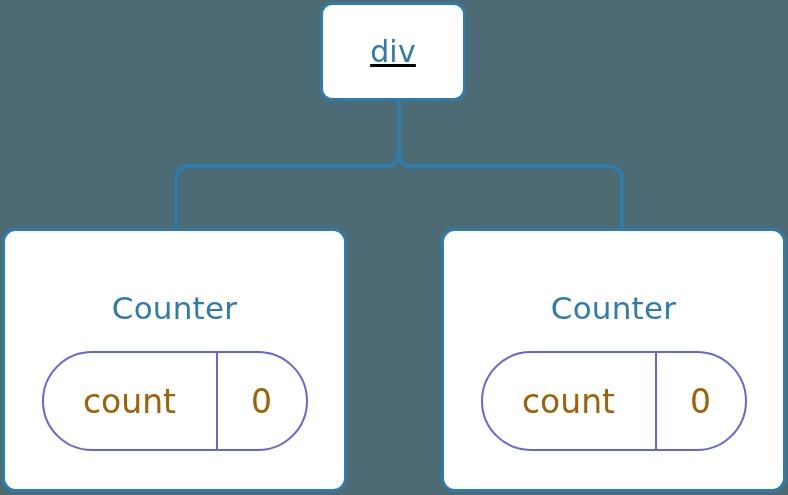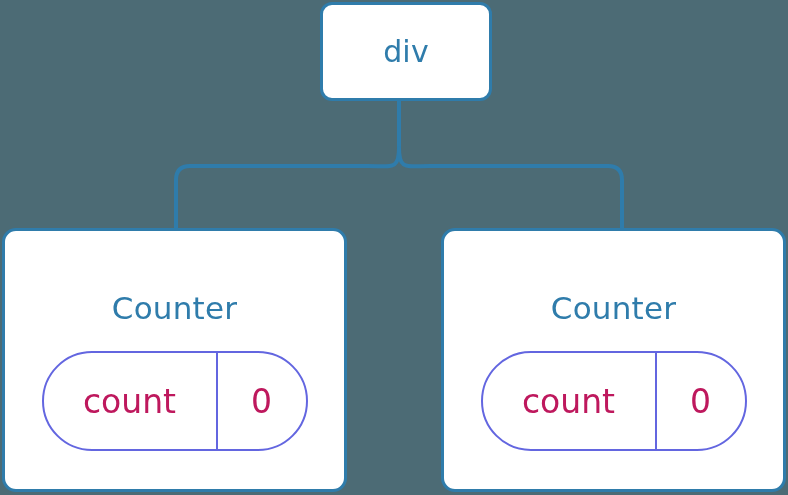--- a/index.html
+++ b/index.html
@@ -43,23 +43,24 @@
     border-radius: 12px;
     display: flex;
     flex-direction: column;
     align-items: center;
   }
 
   
   #node-div {
     left: 320px;
     top: 2px;
-    width: 172px;
+    width: 146px;
     height: 99px;
     justify-content: center;
+    text-decoration: underline;
   }
   #node-div .node-label {
     font-size: 30px;
     color: #2f7cab;
     letter-spacing: 0.2px;
     line-height: 1;
   }
 
   
   .component-node {
@@ -101,21 +102,21 @@
   }
   .pill-value {
     flex: 1 1 auto;
     display: flex;
     align-items: center;
     justify-content: center;
   }
   .pill-key-text,
   .pill-value-text {
     font-size: 33px;
-    color: #be185d;
+    color: #a16207;
     line-height: 1;
   }
 </style>
 </head>
 <body>
 
 <div id="diagram-root">
 
   <svg id="connectors" viewBox="0 0 788 495" width="788" height="495" xmlns="http://www.w3.org/2000/svg">
 

